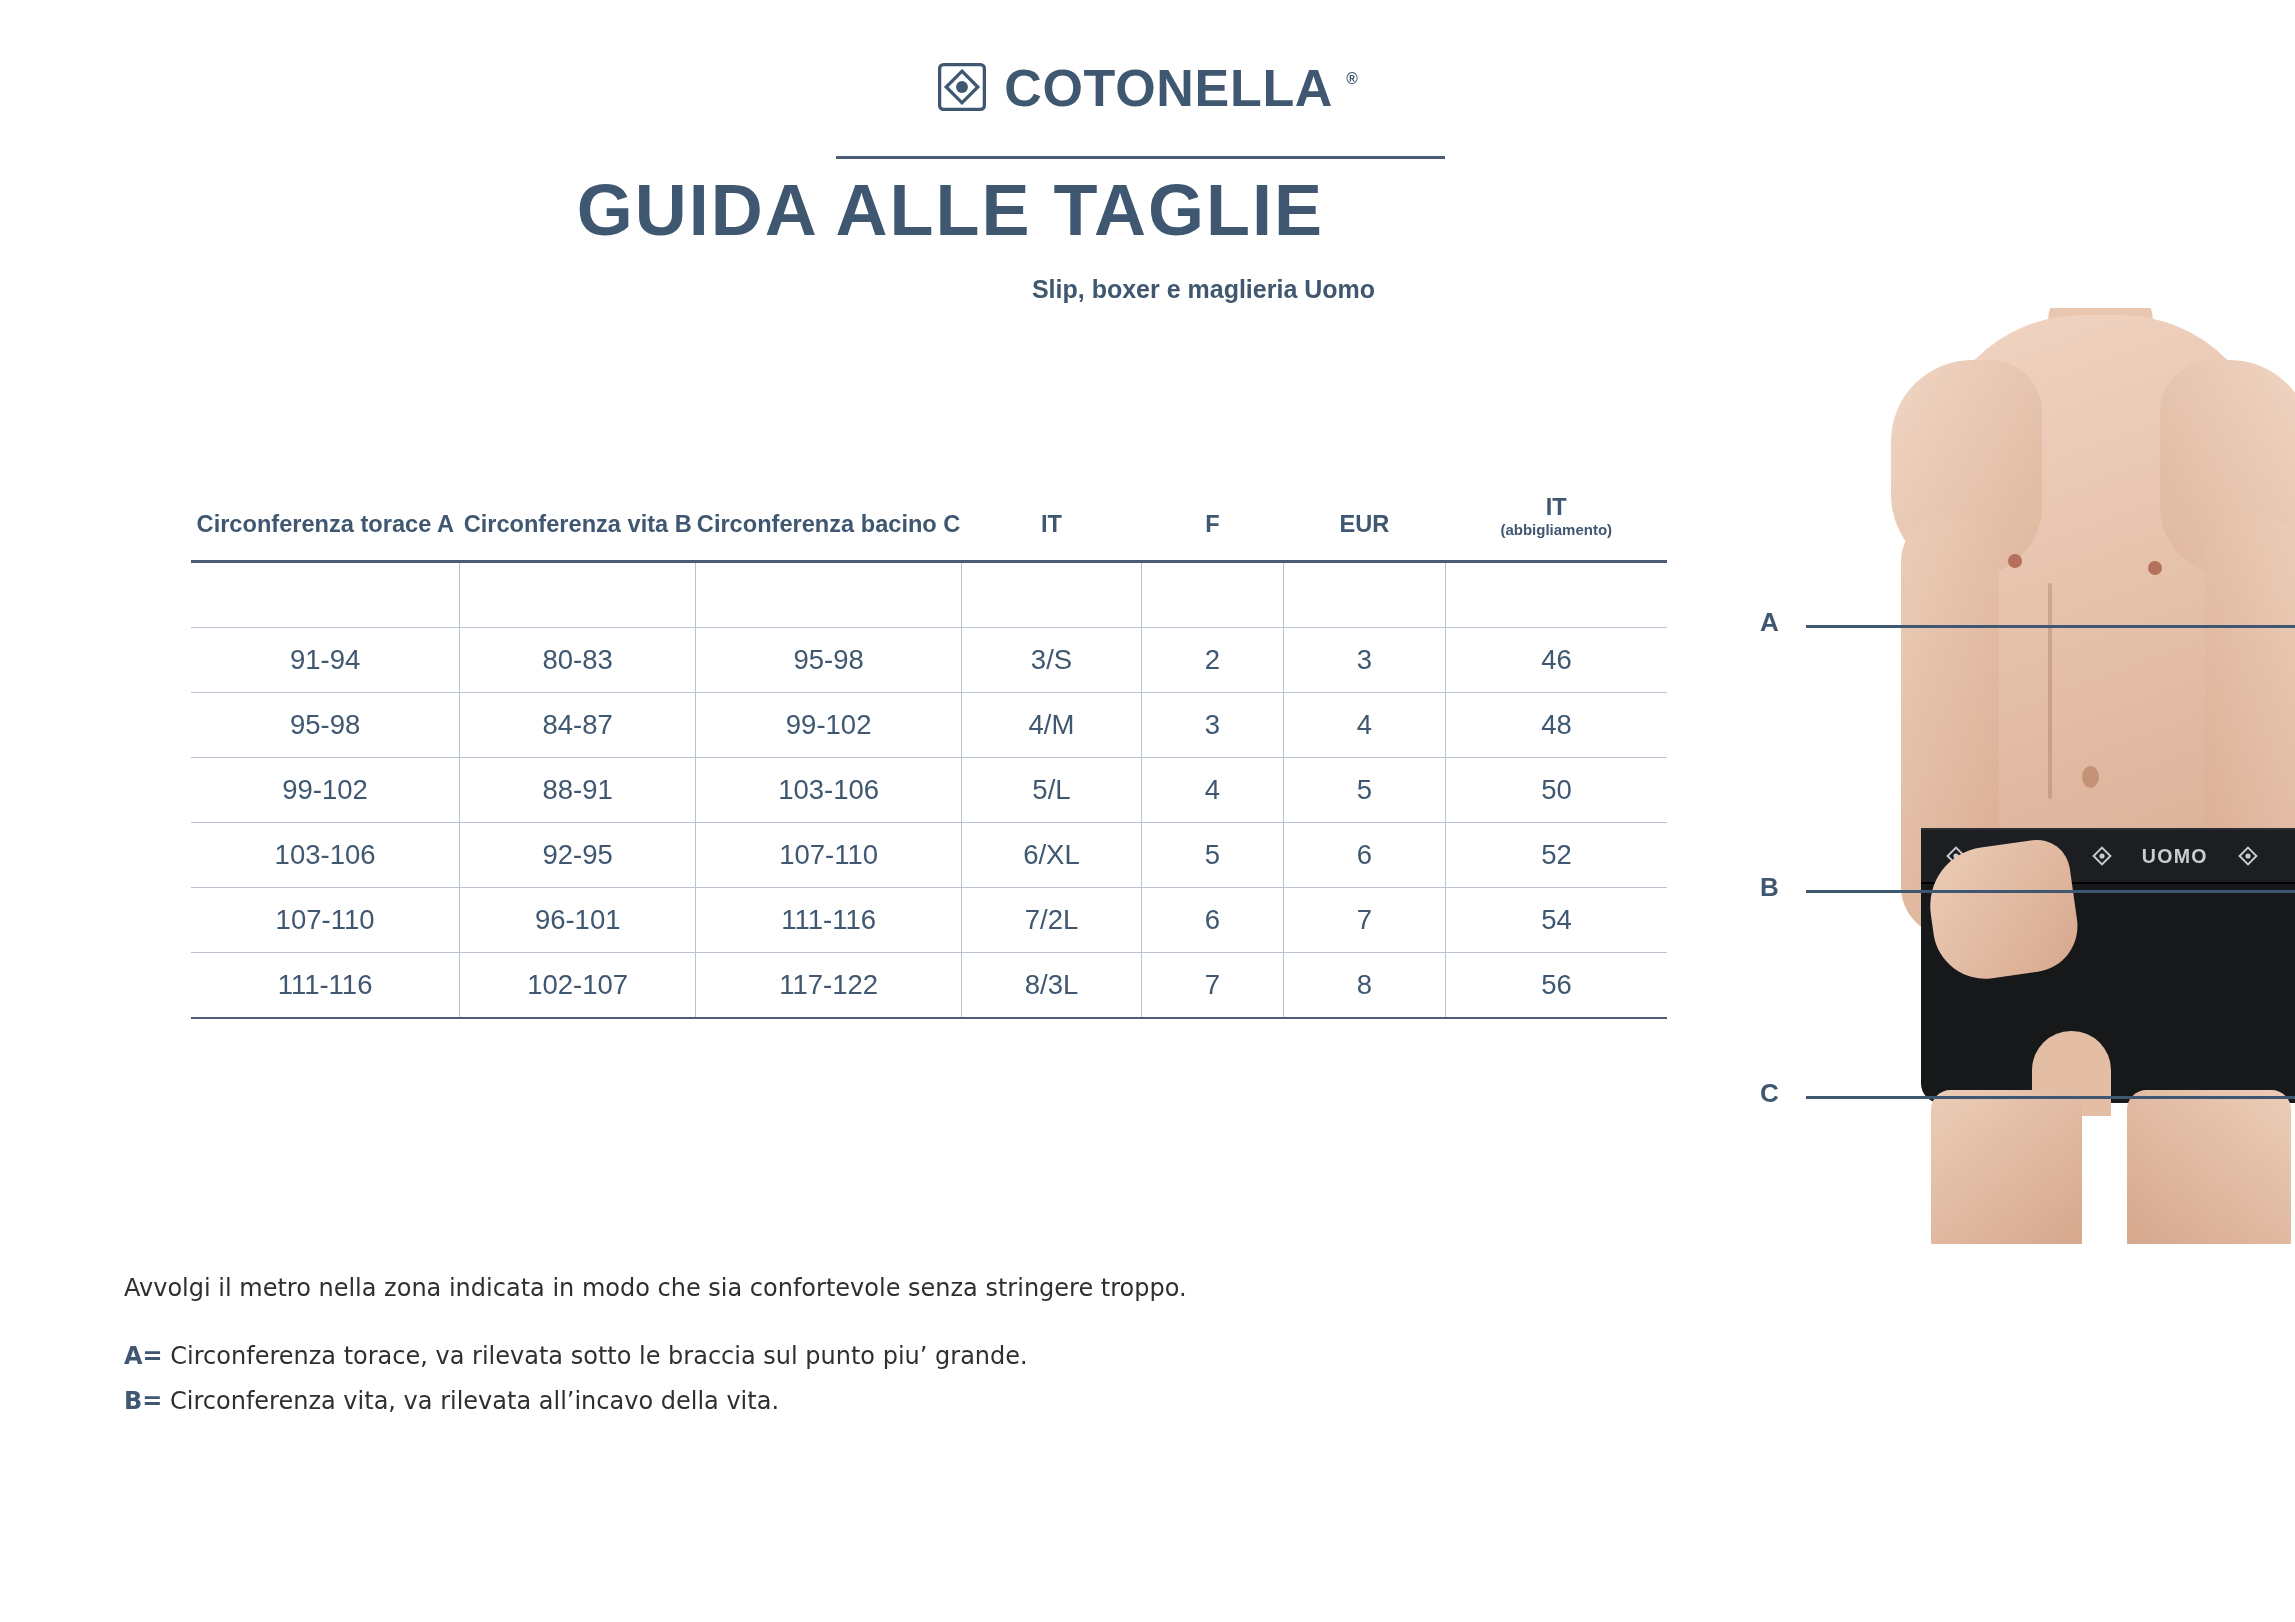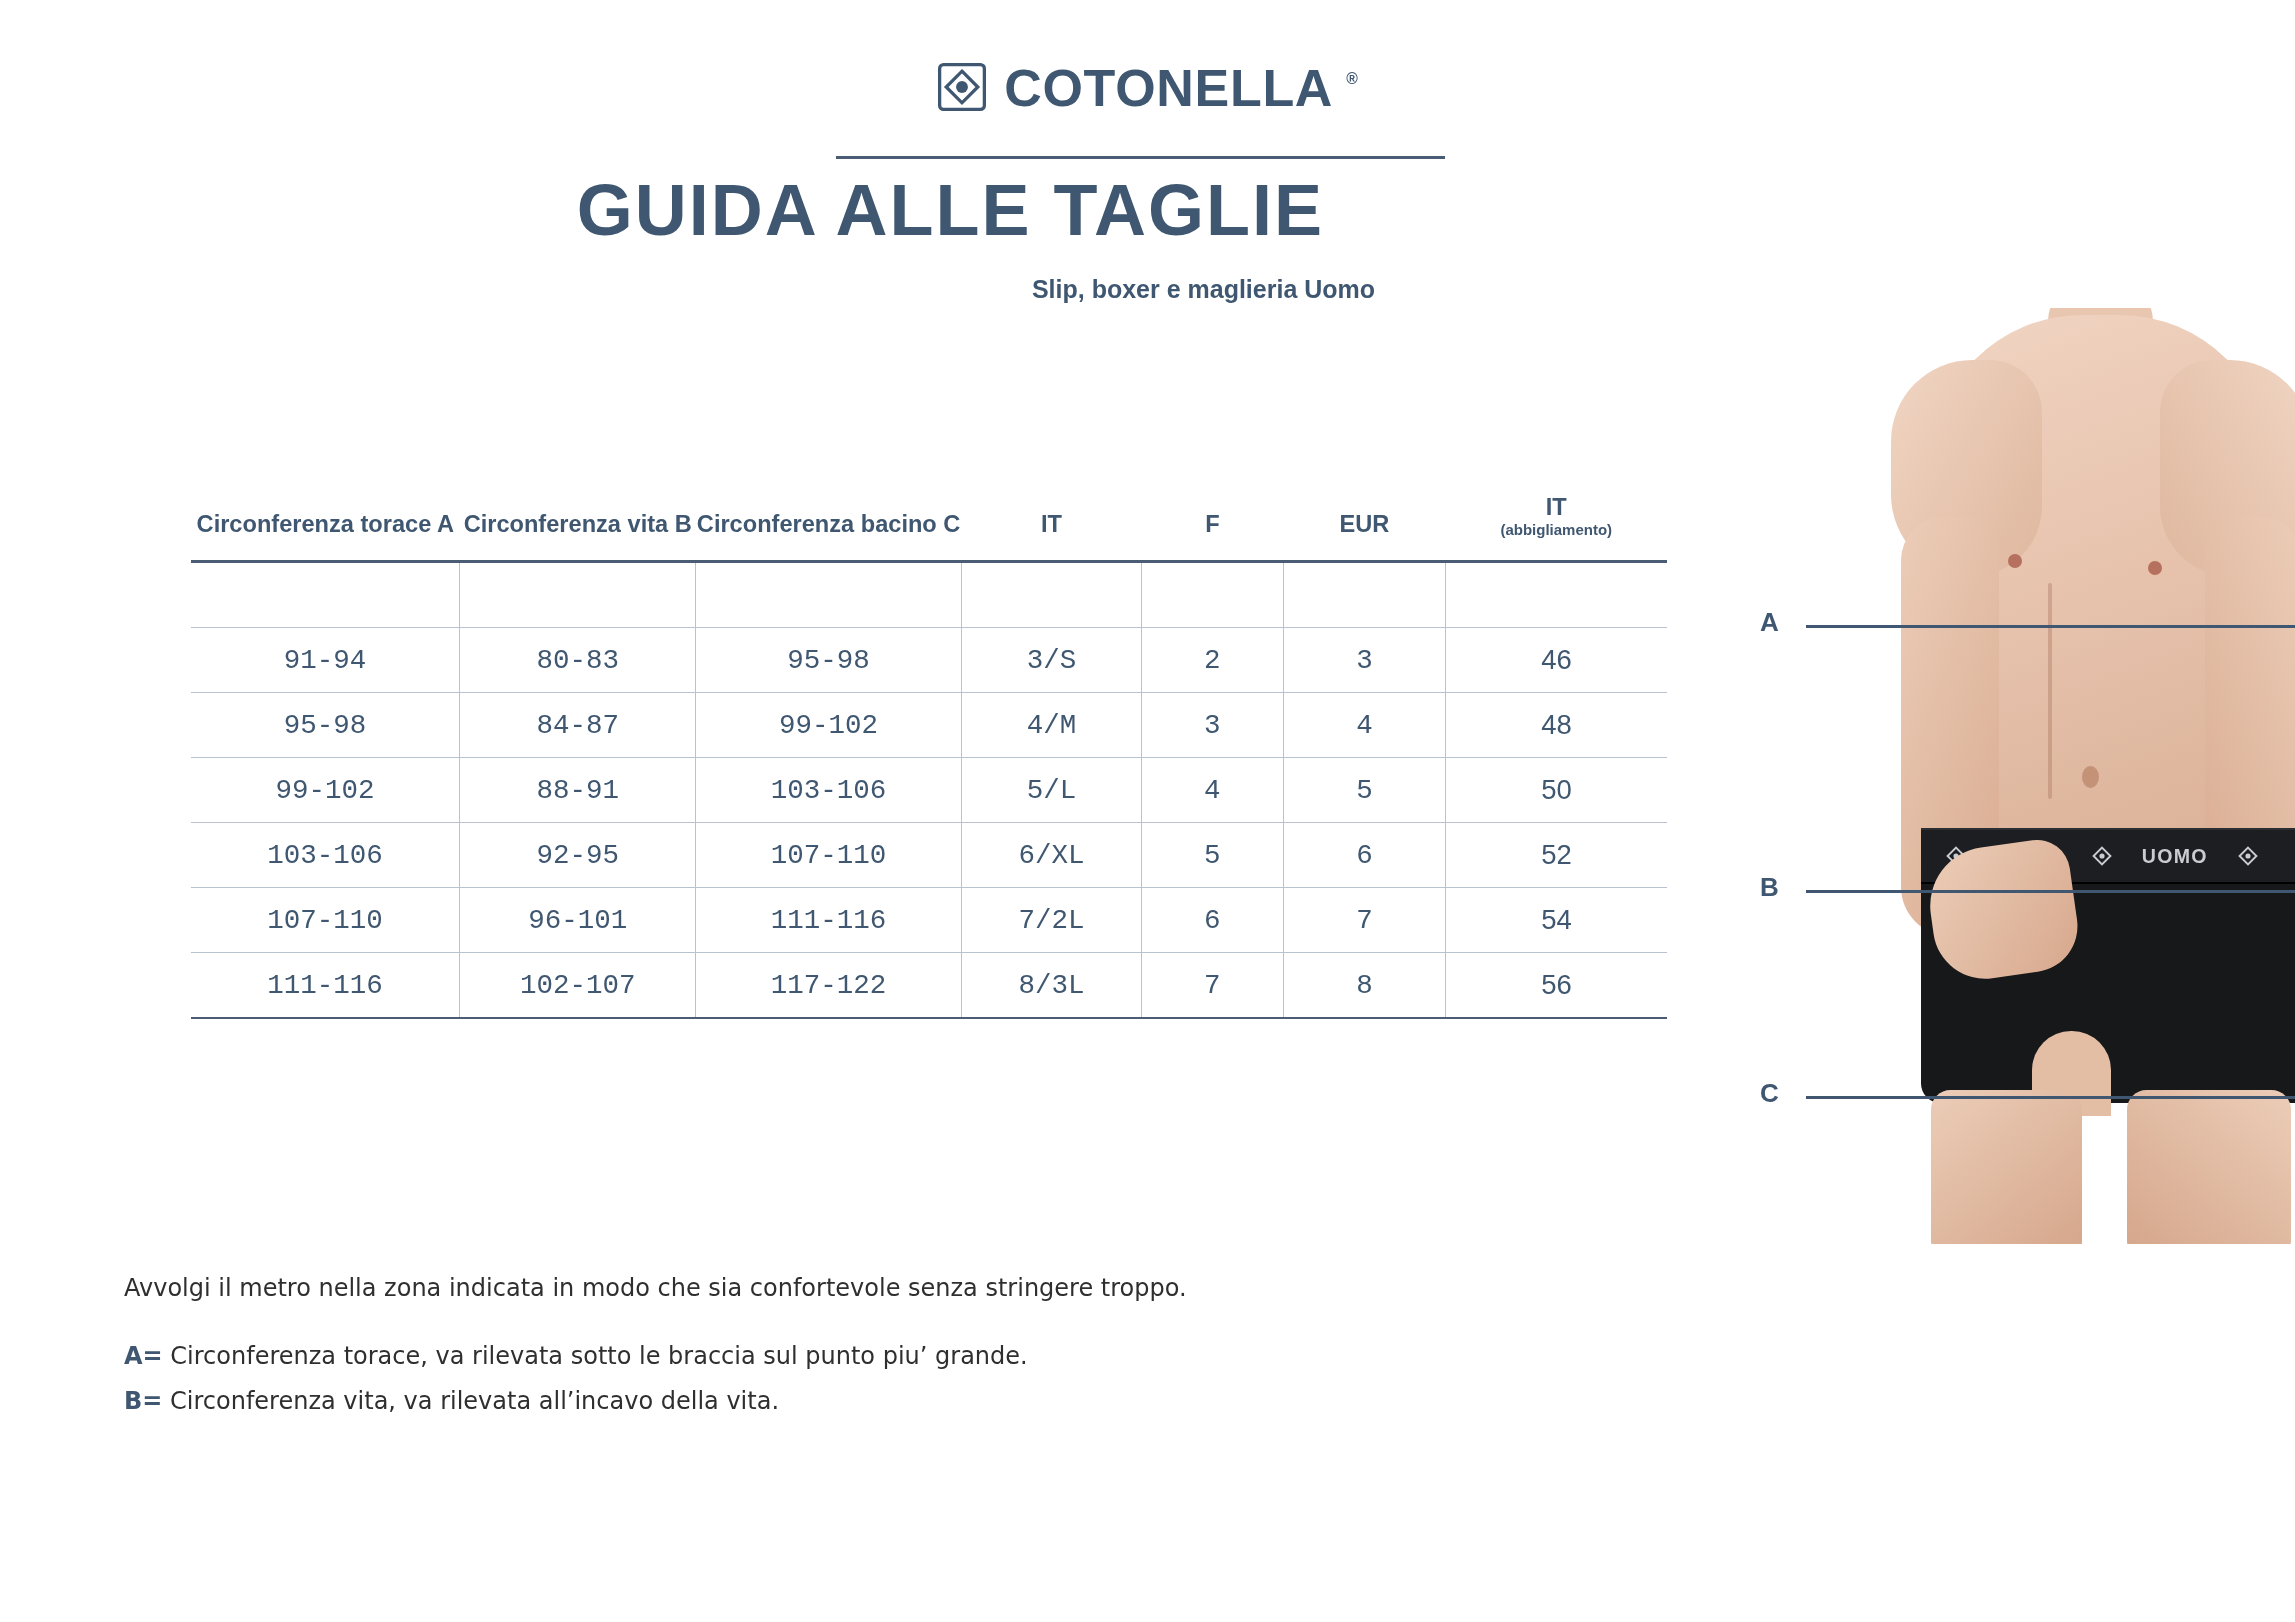--- a/index.html
+++ b/index.html
@@ -113,21 +113,21 @@
     color: #3f5770;
     text-align: center;
     height: 62px;
     border-bottom: 1.3px solid #b9c3cf;
     font-weight: normal;
   }
   table.size-table tbody tr:last-child td {
     border-bottom: 2.6px solid #4a5d75;
   }
   
-  table.size-table td.vsep-right { border-right: 1.3px solid #b9c3cf; font-family: Liberation Mono, monospace; }
+  table.size-table td.vsep-right { border-right: 1.3px solid #b9c3cf; }
   table.size-table tbody tr:last-child td.vsep-right { border-right: 1.3px solid #b9c3cf; }
   .spacer-row td {
     height: 26px;
     border-bottom: none;
   }
   .spacer-row td.vsep-right { border-right: 1.3px solid #b9c3cf; }
 
   
   .notes {
     position: absolute;

